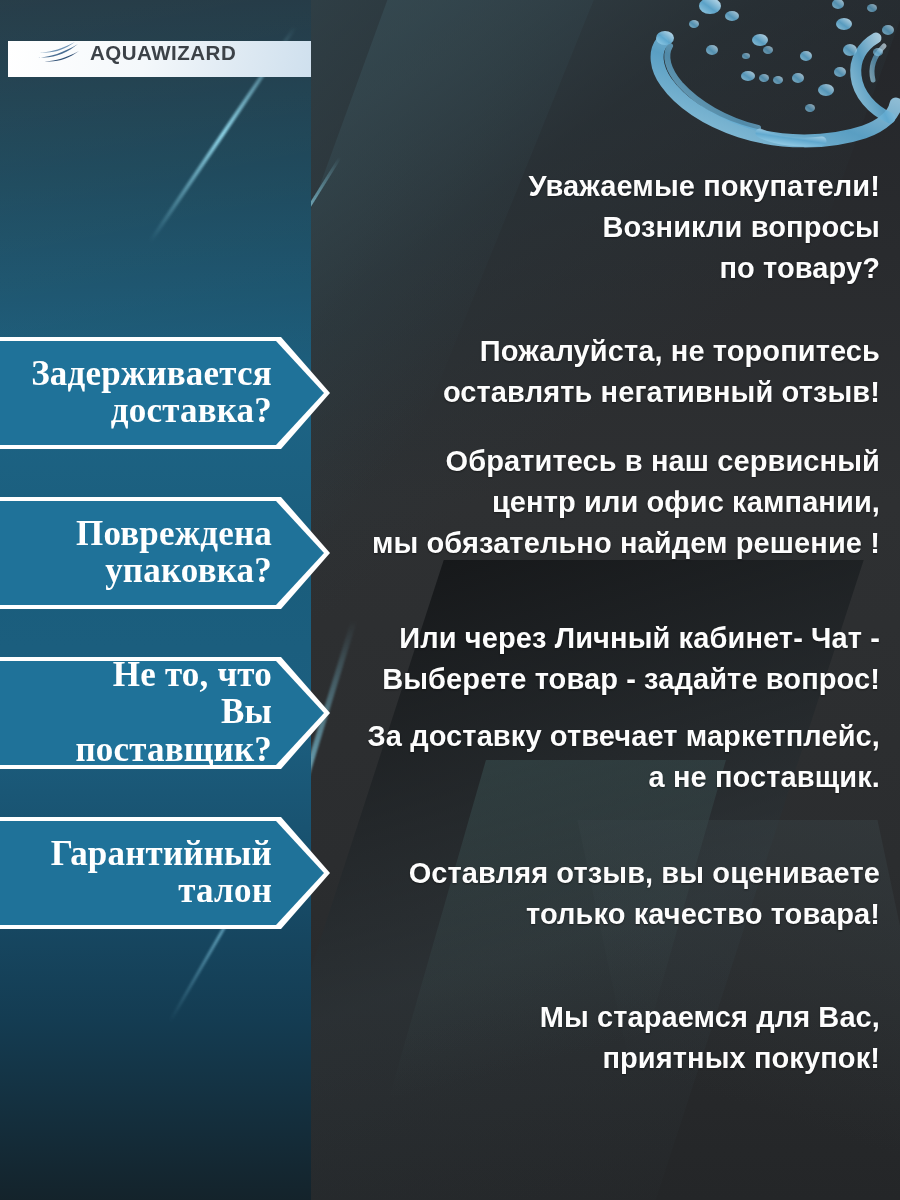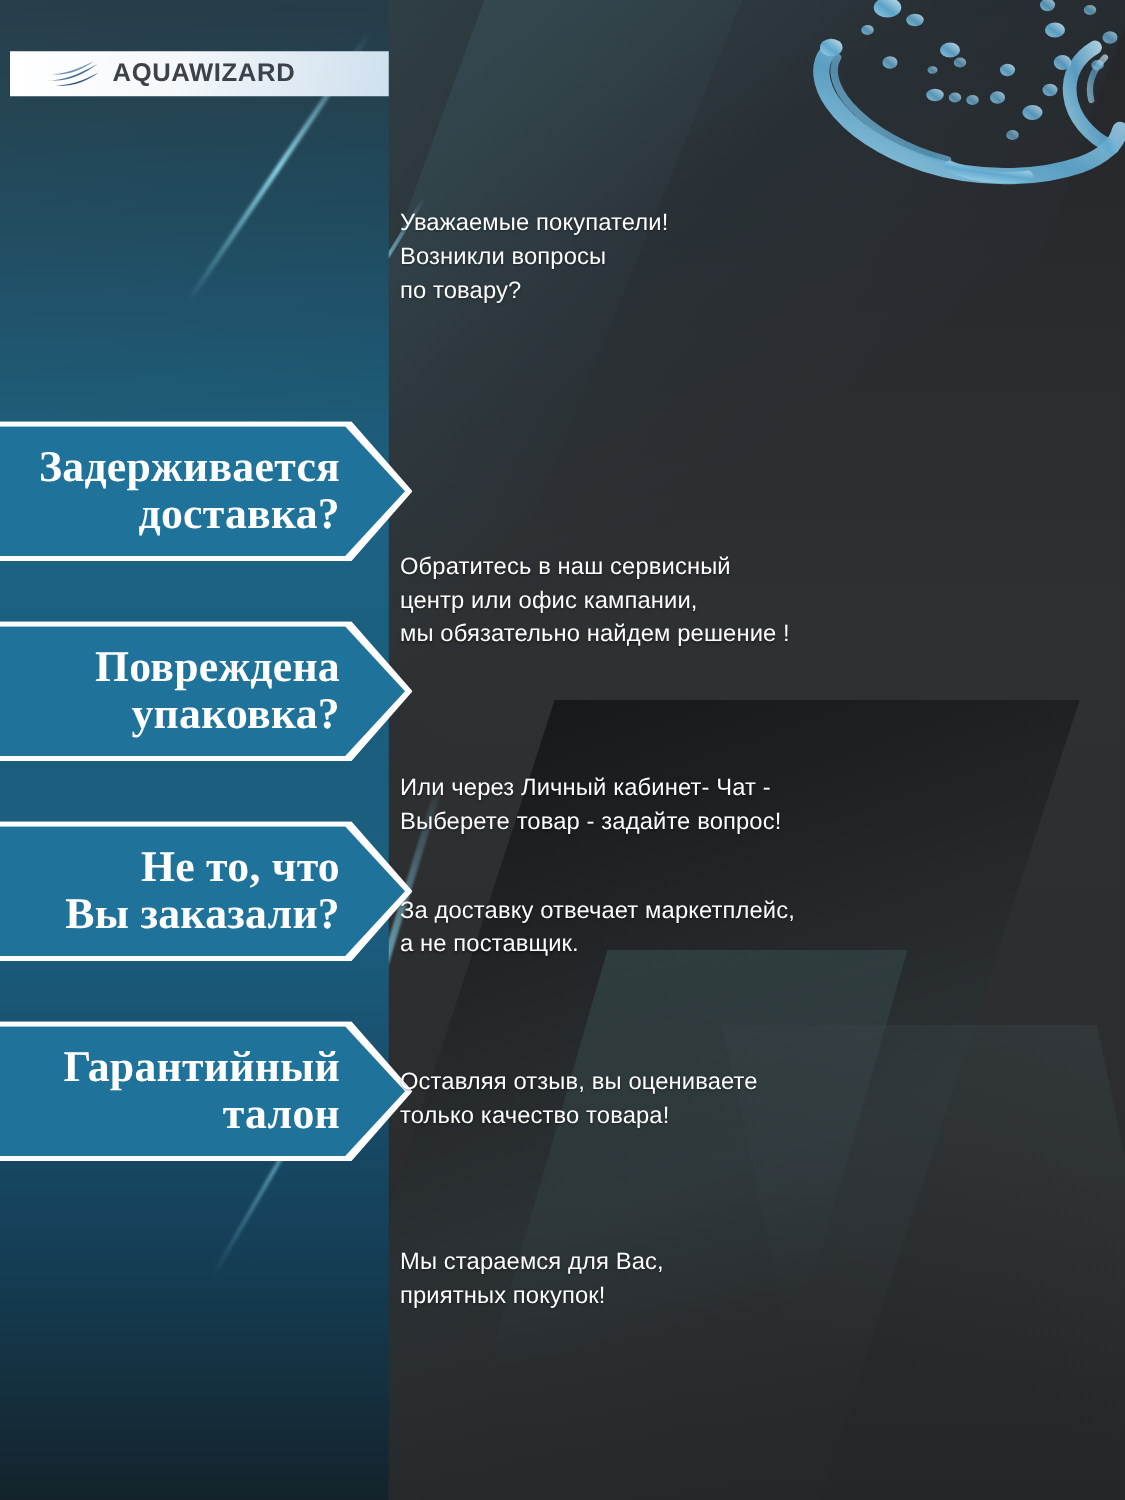--- a/index.html
+++ b/index.html
@@ -89,21 +89,21 @@
   .left-col .diag-light2{
     position:absolute; left:170px; top:1020px; width:200px; height:3px;
     background:linear-gradient(90deg, rgba(110,200,235,0), rgba(150,225,250,.55), rgba(110,200,235,0));
     transform:rotate(-60deg); transform-origin:left center; filter:blur(1.2px);
   }
 
   
   .logo-bar{
     position:absolute; left:8px; top:41px; width:303px; height:36px;
     background:linear-gradient(100deg,#ffffff 0%, #f4f8fb 45%, #dfeaf3 75%, #cfe0ee 100%);
-    display:flex; align-items:center; padding-left:29px; gap:9px;
+    display:flex; align-items:flex-start; padding-left:29px; gap:9px;
   }
   .logo-mark{ width:44px; height:22px; flex:none; }
   .logo-text{
     font-family:"Liberation Sans", sans-serif;
     font-weight:bold; font-size:20.5px; letter-spacing:.5px; color:#3c4248;
   }
 
   
   .banner{
     position:absolute; left:-14px;
@@ -132,23 +132,24 @@
   }
 
   
   .copy{
     position:absolute; left:322px; top:0; width:578px; height:1200px;
     padding-right:20px;
     color:#fdfdfd;
   }
   .para{
     position:absolute; right:20px; width:560px;
+    text-align:right;
     font-family:"Liberation Sans", sans-serif;
-    font-weight:normal;
-    font-size:19px;
+    font-weight:bold;
+    font-size:29px;
     line-height:1.42;
     letter-spacing:.1px;
     white-space:pre-line;
     text-shadow:0 1px 2px rgba(0,0,0,.45);
   }
 
   
   .splash{ position:absolute; right:0; top:-6px; width:260px; height:170px; }
 </style>
 </head>
@@ -241,38 +242,40 @@
       <div class="banner" style="top:4px;height:104px;position:absolute;">
         <span class="banner-text">Повреждена
 упаковка?</span>
       </div>
     </div>
 
     <div class="banner-wrap" style="top:657px;">
       <div class="banner-outline" style="top:0;height:112px;"></div>
       <div class="banner" style="top:4px;height:104px;position:absolute;">
         <span class="banner-text">Не то, что
-Вы заказали?</span>
+Вы поставщик?</span>
       </div>
     </div>
 
     <div class="banner-wrap" style="top:817px;">
       <div class="banner-outline" style="top:0;height:112px;"></div>
       <div class="banner" style="top:4px;height:104px;position:absolute;">
         <span class="banner-text">Гарантийный
 талон</span>
       </div>
     </div>
 
   </div>
 
   <div class="copy">
     <div class="para" style="top:166px;">Уважаемые покупатели!
 Возникли вопросы
 по товару?</div>
+    <div class="para" style="top:331px;">Пожалуйста, не торопитесь
+оставлять негативный отзыв!</div>
     <div class="para" style="top:618px;">Или через Личный кабинет- Чат -
 Выберете товар - задайте вопрос!</div>
     <div class="para" style="top:441px;">Обратитесь в наш сервисный
 центр или офис кампании,
 мы обязательно найдем решение !</div>
     <div class="para" style="top:716px;">За доставку отвечает маркетплейс,
 а не поставщик.</div>
     <div class="para" style="top:853px;">Оставляя отзыв, вы оцениваете
 только  качество товара!</div>
     <div class="para" style="top:997px;">Мы стараемся для Вас,

